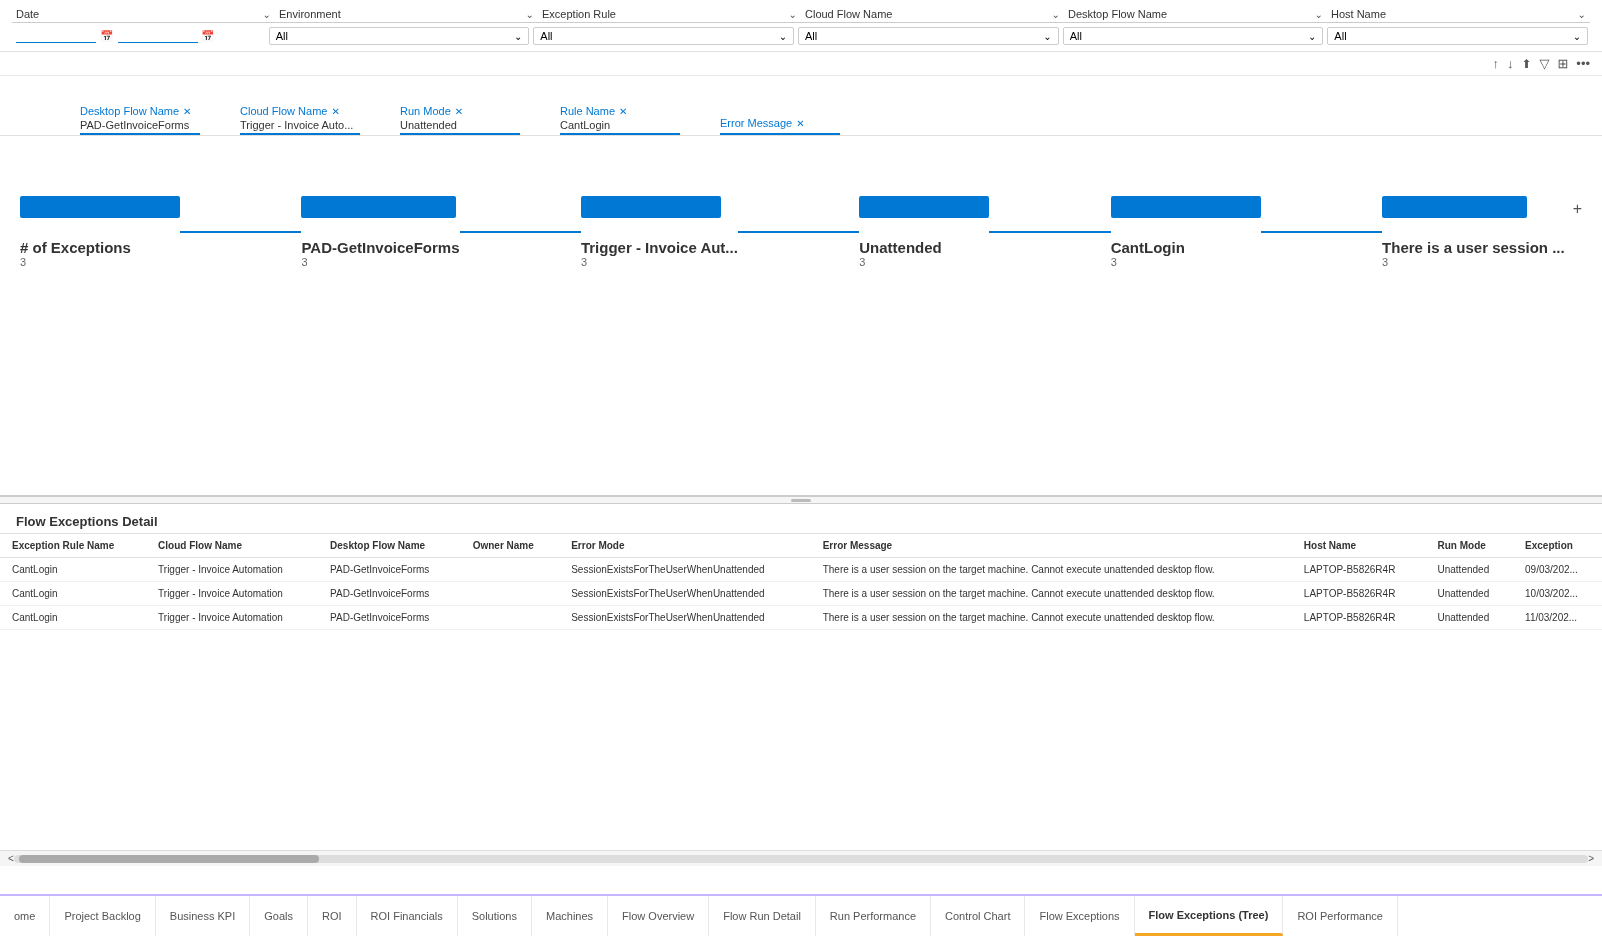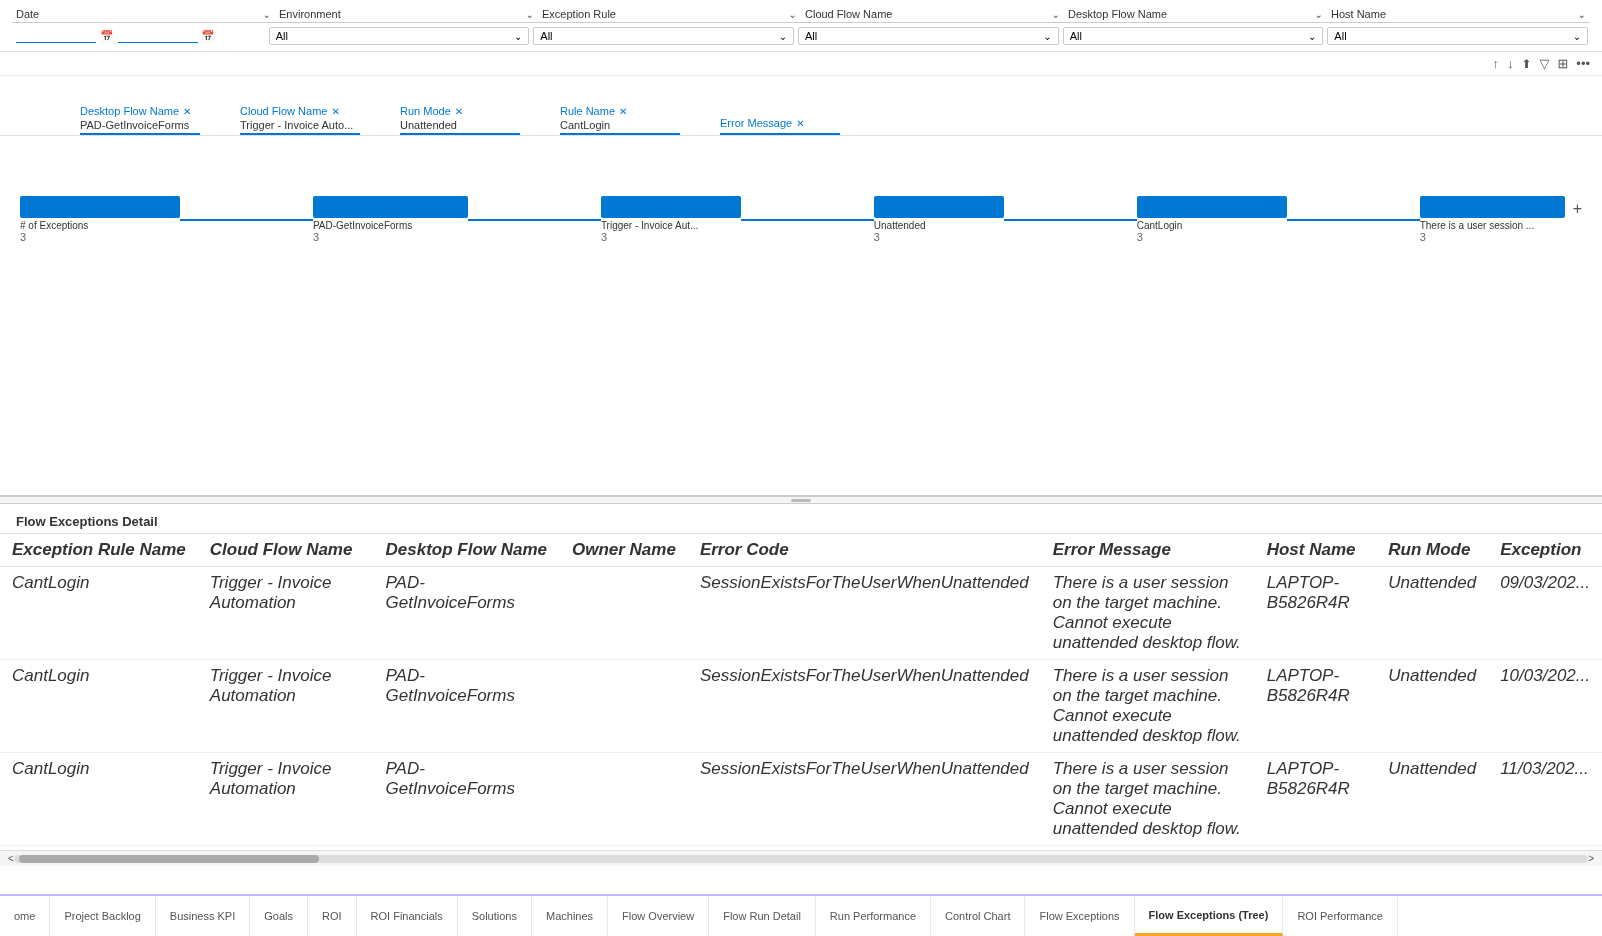--- a/index.html
+++ b/index.html
@@ -33,41 +33,41 @@
     .col-filter-chip .chip-value { font-size: 11px; color: #333; margin-top: 2px; }
 
     
     .divider-handle { height: 8px; background: #f5f5f5; border-top: 1px solid #ccc; border-bottom: 1px solid #ccc; display: flex; justify-content: center; align-items: center; cursor: row-resize; }
     .divider-dot { width: 20px; height: 3px; background: #bbb; border-radius: 2px; }
 
     
     .detail-area { flex: 1; overflow: hidden; display: flex; flex-direction: column; }
     .detail-title { font-size: 13px; font-weight: 600; color: #333; padding: 10px 16px 4px 16px; border-bottom: 1px solid #e0e0e0; }
     .detail-table-wrapper { flex: 1; overflow: auto; }
-    .detail-table { width: 100%; border-collapse: collapse; font-size: 17px; font-style: italic; }
+    .detail-table { width: 100%; border-collapse: collapse; font-size: 10px; }
     .detail-table th { text-align: left; padding: 6px 12px; font-weight: 600; color: #333; border-bottom: 1px solid #e0e0e0; white-space: nowrap; background: #fff; position: sticky; top: 0; }
     .detail-table td { padding: 6px 12px; color: #333; border-bottom: 1px solid #f0f0f0; vertical-align: top; }
 
     
     .hscroll-area { height: 16px; background: #f5f5f5; border-top: 1px solid #ddd; display: flex; align-items: center; padding: 0 8px; }
     .hscroll-track { flex: 1; height: 8px; background: #ddd; border-radius: 4px; position: relative; }
     .hscroll-thumb { position: absolute; left: 5px; width: 300px; height: 8px; background: #aaa; border-radius: 4px; }
     .scroll-arrow { font-size: 10px; color: #555; cursor: pointer; }
 
     
     .tab-bar { height: 42px; background: #fff; border-top: 2px solid #c4b5fd; display: flex; align-items: stretch; overflow: hidden; margin-top: 28px; }
     .tab { padding: 0 14px; display: flex; align-items: center; cursor: pointer; font-size: 11px; color: #555; white-space: nowrap; border-right: 1px solid #e8e8e8; }
     .tab.active { color: #333; font-weight: 600; border-bottom: 3px solid #f5a623; background: #fff; text-align: right; }
 
     
     .bars-connected-row { display: flex; align-items: center; padding: 60px 20px 0 20px; }
     .bar-item { display: flex; flex-direction: column; }
     .bar-h { height: 22px; min-width: 130px; background: #0078d4; border-radius: 2px; }
     .connector-line { height: 2px; background: #0078d4; flex: 1; min-width: 20px; align-self: center; margin-bottom: 0; }
-    .bar-h-label { font-size: 10px; font-weight: 400; color: #333; margin-top: 2px; }
+    .bar-h-label { font-size: 15px; font-weight: 700; color: #333; margin-top: 21px; }
     .bar-h-val { font-size: 11px; color: #666; }
     .plus-icon { font-size: 16px; color: #555; align-self: flex-start; margin-top: 4px; cursor: pointer; margin-left: 8px; }
   </style>
 </head>
 <body>
 
 <div class="page-wrapper">
 
   <div class="filter-bar">
     <div class="filter-row-labels">
@@ -248,21 +248,21 @@
     <div class="detail-area">
       <div class="detail-title">Flow Exceptions Detail</div>
       <div class="detail-table-wrapper">
         <table class="detail-table">
           <thead>
             <tr>
               <th>Exception Rule Name</th>
               <th>Cloud Flow Name</th>
               <th>Desktop Flow Name</th>
               <th>Owner Name</th>
-              <th>Error Code</th>
+              <th>Error Mode</th>
               <th>Error Message</th>
               <th>Host Name</th>
               <th>Run Mode</th>
               <th>Exception</th>
             </tr>
           </thead>
           <tbody id="detail-tbody">
           <tr>
                 <td>CantLogin</td>
                 <td>Trigger - Invoice Automation</td>

